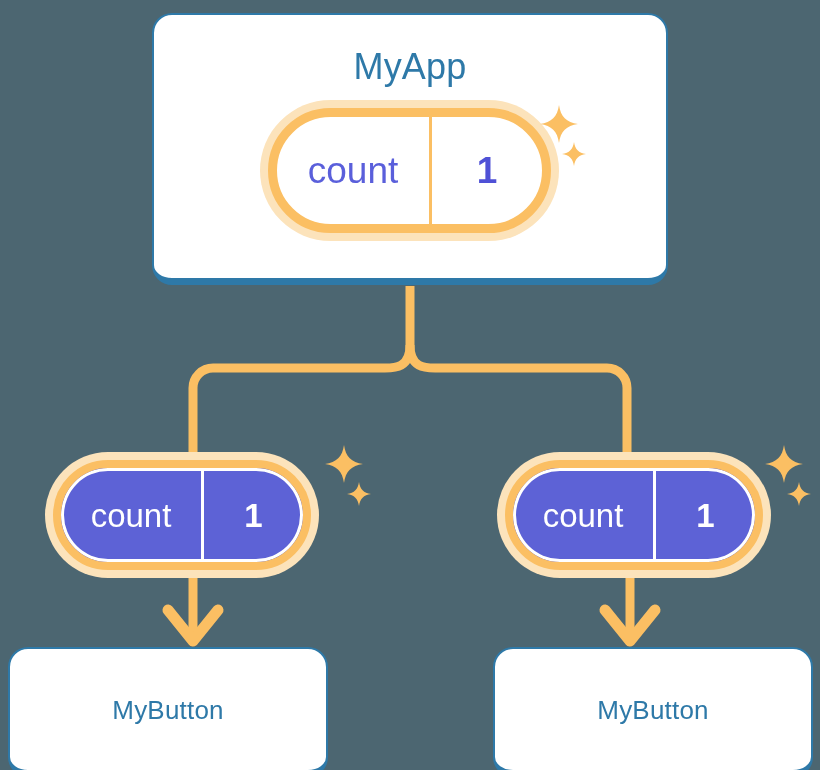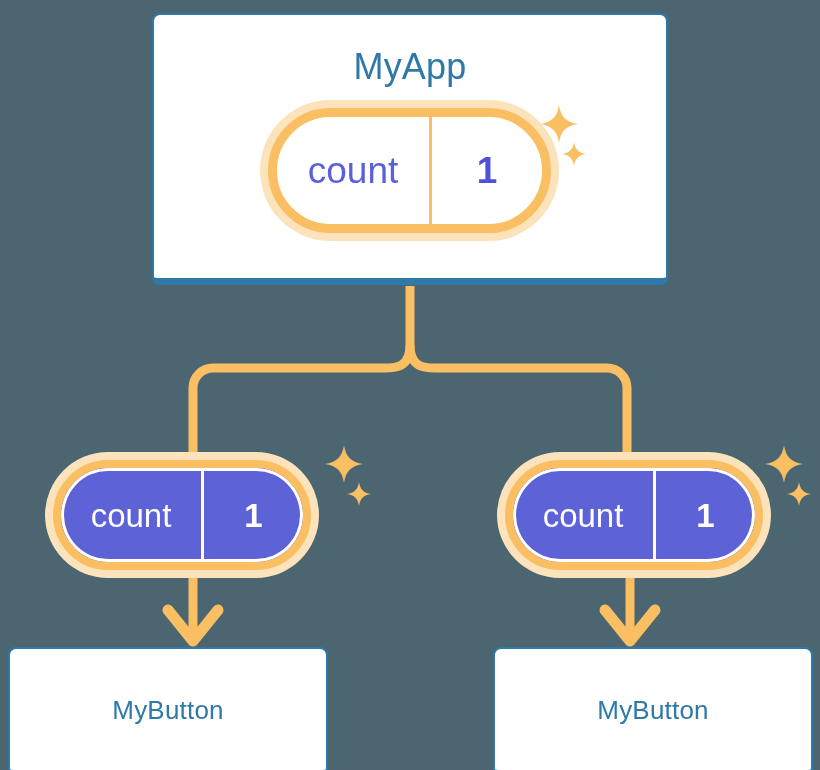--- a/index.html
+++ b/index.html
@@ -33,21 +33,21 @@
     z-index: 1;
   }
 
   
   .card {
     position: absolute;
     box-sizing: border-box;
     background: #ffffff;
     border: 2px solid #2e79a8;
     border-bottom: 7px solid #2e79a8;
-    border-radius: 8px;
+    border-radius: 20px;
     z-index: 3;
     display: flex;
     flex-direction: column;
     align-items: center;
   }
   .card-title {
     color: #2e79a8;
     font-size: 35px;
     letter-spacing: 0.2px;
     line-height: 1;

